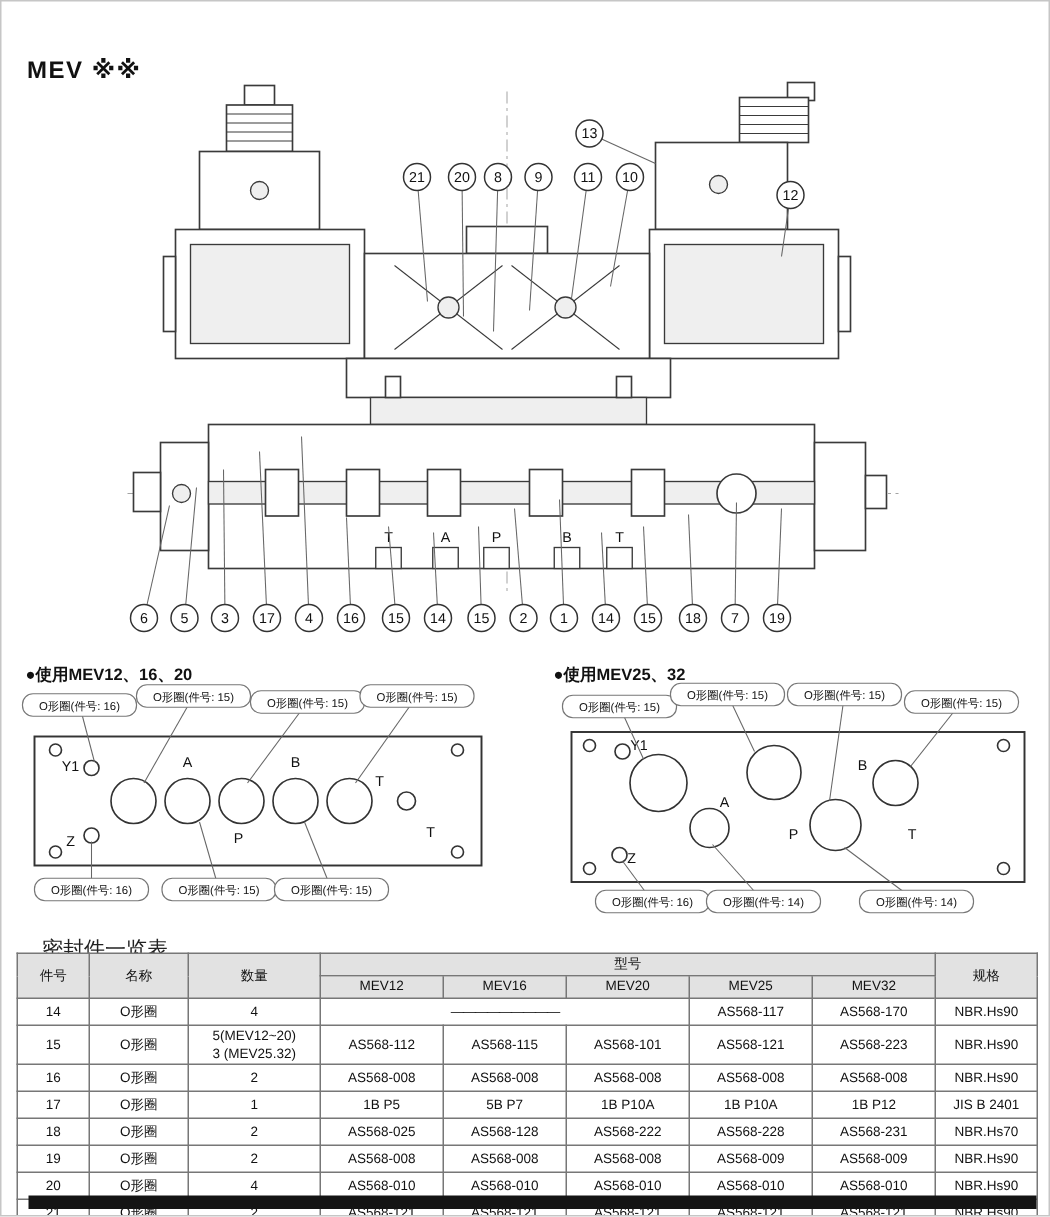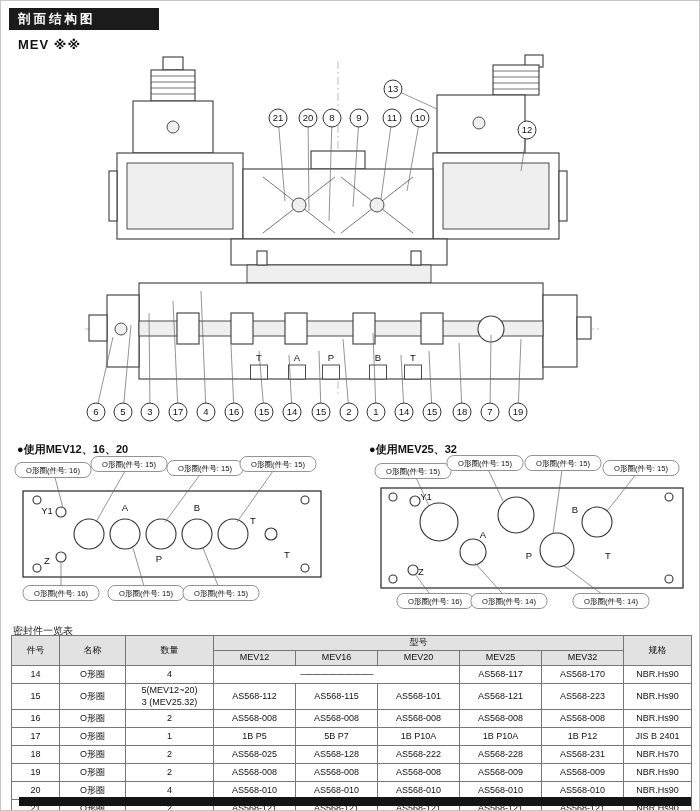--- a/index.html
+++ b/index.html
@@ -7,60 +7,59 @@
     width:700px;height:811px;background:#fff;
     font-family:"Liberation Sans","DejaVu Sans",sans-serif;
     color:#111;overflow:hidden;
   }
   .page{position:relative;width:698px;height:809px;border:1px solid #c6c6c6;background:#fff;overflow:hidden;}
   .title-bar{
     position:absolute;left:8px;top:7px;width:132px;height:16px;
     background:#1b1b1b;color:#fff;font-size:12.5px;font-weight:bold;
     letter-spacing:3px;padding:3px 9px;
   }
-  .subtitle{position:absolute;left:17px;top:36px;font-size:13px;font-weight:bold;letter-spacing:1px;text-align:right;}
+  .subtitle{position:absolute;left:17px;top:36px;font-size:16px;font-weight:bold;letter-spacing:1px;text-align:right;}
   svg.diagram{position:absolute;left:0;top:0;}
 
   
   .part{fill:#fff;stroke:#3a3a3a;stroke-width:1.1;}
   .part2{fill:#efefef;stroke:#3a3a3a;stroke-width:0.9;}
   .channel{fill:#fff;stroke:#3a3a3a;stroke-width:0.9;}
   .thin{stroke:#3a3a3a;stroke-width:0.7;fill:none;}
   .centerline{stroke:#999;stroke-width:0.6;stroke-dasharray:8 3 2 3;fill:none;}
   .leader{stroke:#666;stroke-width:0.7;fill:none;}
   .callout{fill:#fff;stroke:#333;stroke-width:1;}
   .callout-num{font-size:9.5px;fill:#111;}
   .port-letter{font-size:9.5px;fill:#111;}
   .plate{fill:#fff;stroke:#333;stroke-width:1.3;}
   .hole{fill:#fff;stroke:#333;stroke-width:1.1;}
   .label-box{fill:#fff;stroke:#777;stroke-width:0.8;}
   .label-text{font-size:7.6px;fill:#111;}
   .sub-heading{font-size:11px;font-weight:bold;fill:#111;}
 
   
-  .table-caption{position:absolute;left:12px;top:623px;font-size:10px;color:#222;}
+  .table-caption{position:absolute;left:27px;top:623px;font-size:14px;color:#222;}
   table.seal{
     position:absolute;left:10px;top:634px;width:680px;
     border-collapse:collapse;table-layout:fixed;font-size:9px;
   }
   .seal th,.seal td{
     border:1px solid #777;text-align:center;padding:1px 2px;
     white-space:pre-line;line-height:1.3;overflow:hidden;
   }
   .seal th{background:#e2e2e2;font-weight:normal;height:12px;}
   .seal td{height:15px;background:#fff;}
   .seal td.dash{letter-spacing:-1px;color:#222;}
   .footer-bar{position:absolute;left:18px;top:796px;width:672px;height:9px;background:#141414;}
 </style>
 </head>
 <body>
 
 <div class="page">
 
-  <div class="title-bar">剖面结构图</div>
   <div class="subtitle">MEV ※※</div>
 
   <svg class="diagram" width="700" height="620" viewBox="0 0 700 620">
 
     <g>
       <line class="centerline" x1="337" y1="60" x2="337" y2="396"></line>
       <line class="centerline" x1="84" y1="328" x2="598" y2="328"></line>
 
       <g>
         <rect class="part" x="162" y="56" width="20" height="13"></rect>

